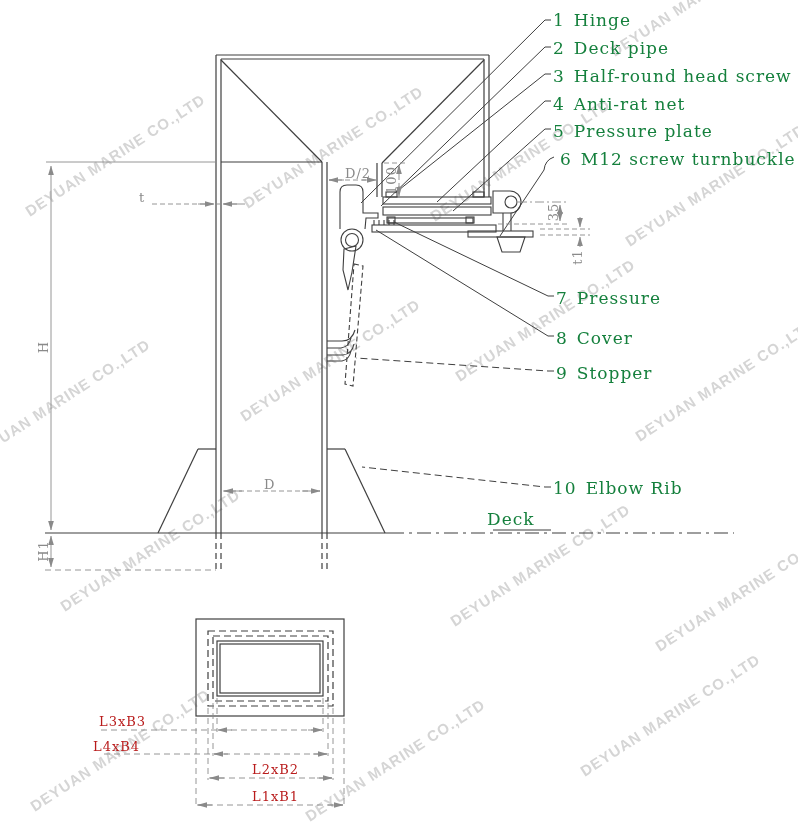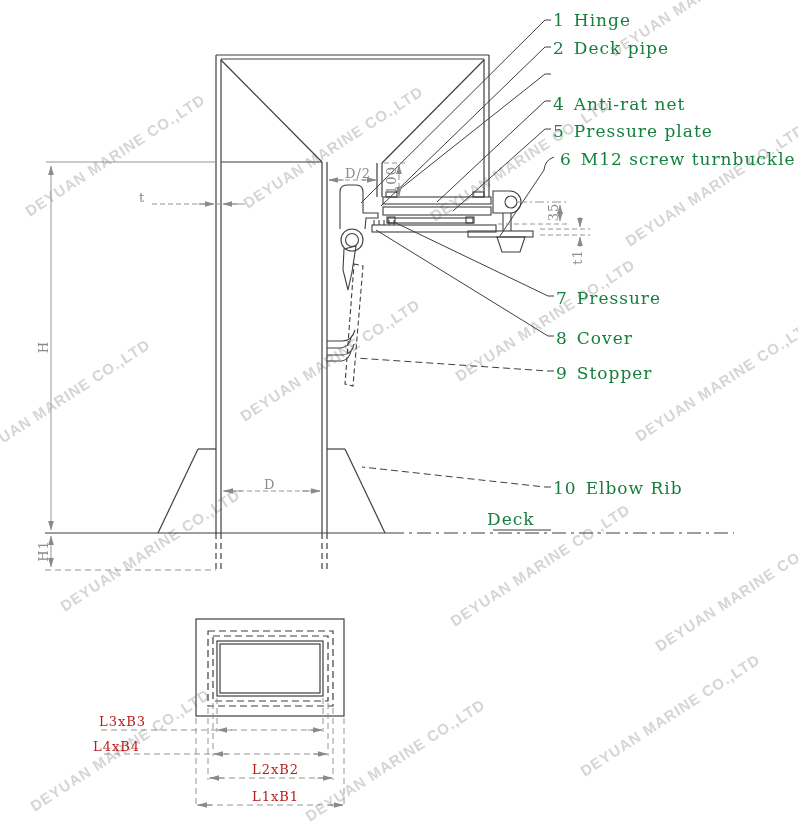--- a/index.html
+++ b/index.html
@@ -193,20 +193,21 @@
         <path d="M313,754 H327" marker-end="url(#arw)"></path>
       <path d="M224,778 H210" marker-end="url(#arw)"></path>
         <path d="M317,778 H332" marker-end="url(#arw)"></path>
       <path d="M212,805 H198" marker-end="url(#arw)"></path>
         <path d="M328,805 H343" marker-end="url(#arw)"></path>
     </g>
   </svg>
 
   <div class="plabel" style="left:553px;top:10px"><span class="pnum">1</span><span>Hinge</span></div>
   <div class="plabel" style="left:553px;top:38px"><span class="pnum">2</span><span>Deck pipe</span></div>
+  <div class="plabel" style="left:553px;top:66px"><span class="pnum">3</span><span>Half-round head screw</span></div>
   <div class="plabel" style="left:553px;top:94px"><span class="pnum">4</span><span>Anti-rat net</span></div>
   <div class="plabel" style="left:553px;top:121px"><span class="pnum">5</span><span>Pressure plate</span></div>
   <div class="plabel" style="left:560px;top:149px"><span class="pnum">6</span><span>M12 screw turnbuckle</span></div>
   <div class="plabel" style="left:556px;top:288px"><span class="pnum">7</span><span>Pressure</span></div>
   <div class="plabel" style="left:556px;top:328px"><span class="pnum">8</span><span>Cover</span></div>
   <div class="plabel" style="left:556px;top:363px"><span class="pnum">9</span><span>Stopper</span></div>
   <div class="plabel" style="left:553px;top:478px"><span class="pnum">10</span><span>Elbow Rib</span></div>
   <div class="plabel" style="left:487px;top:509px">Deck</div>
 
   <div class="dlabel" style="left:345px;top:166px">D/2</div>

